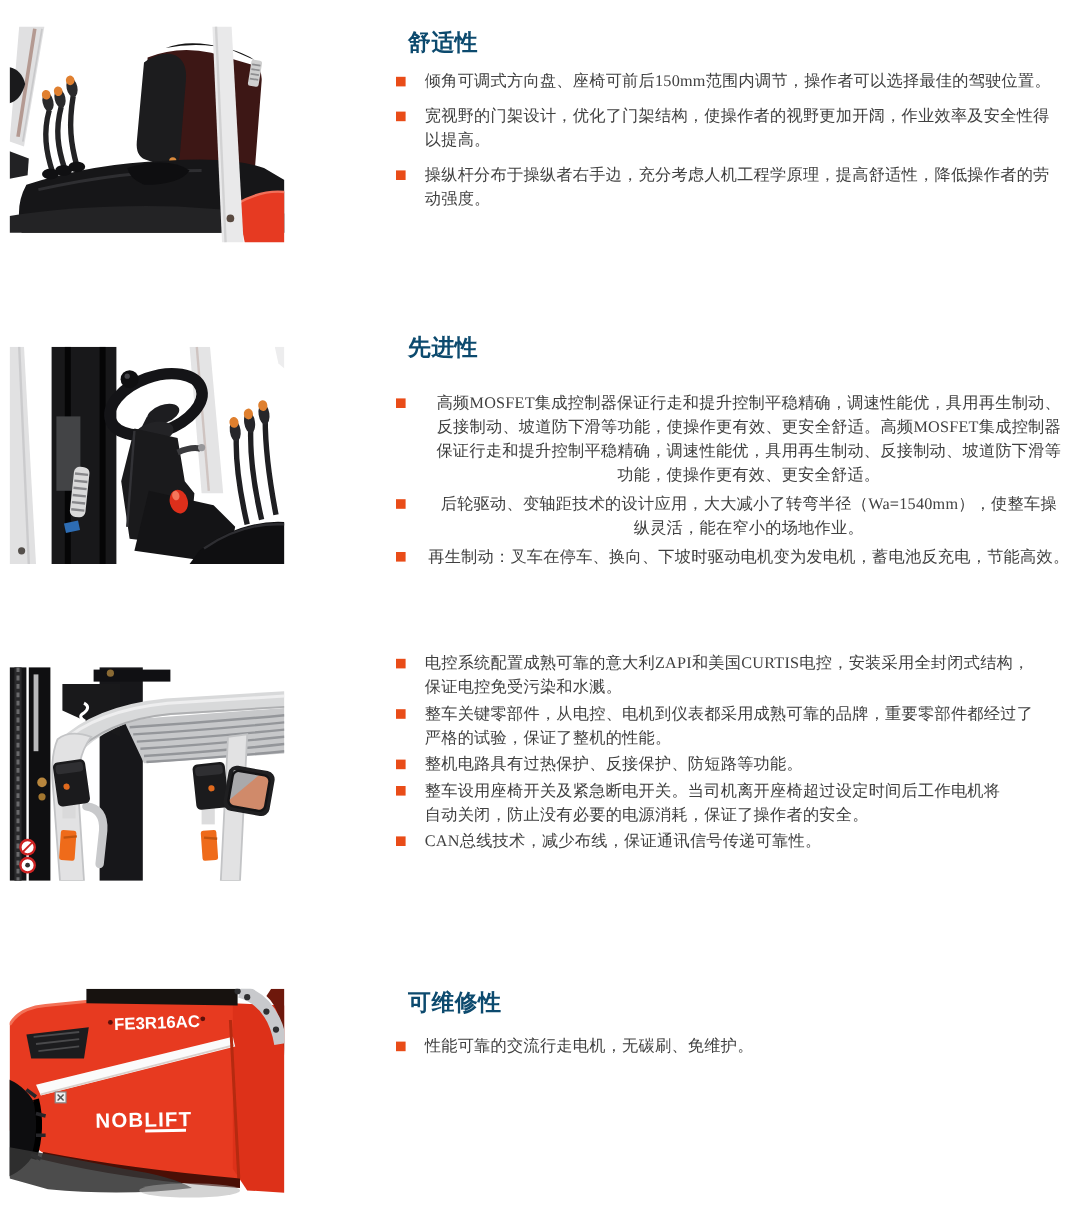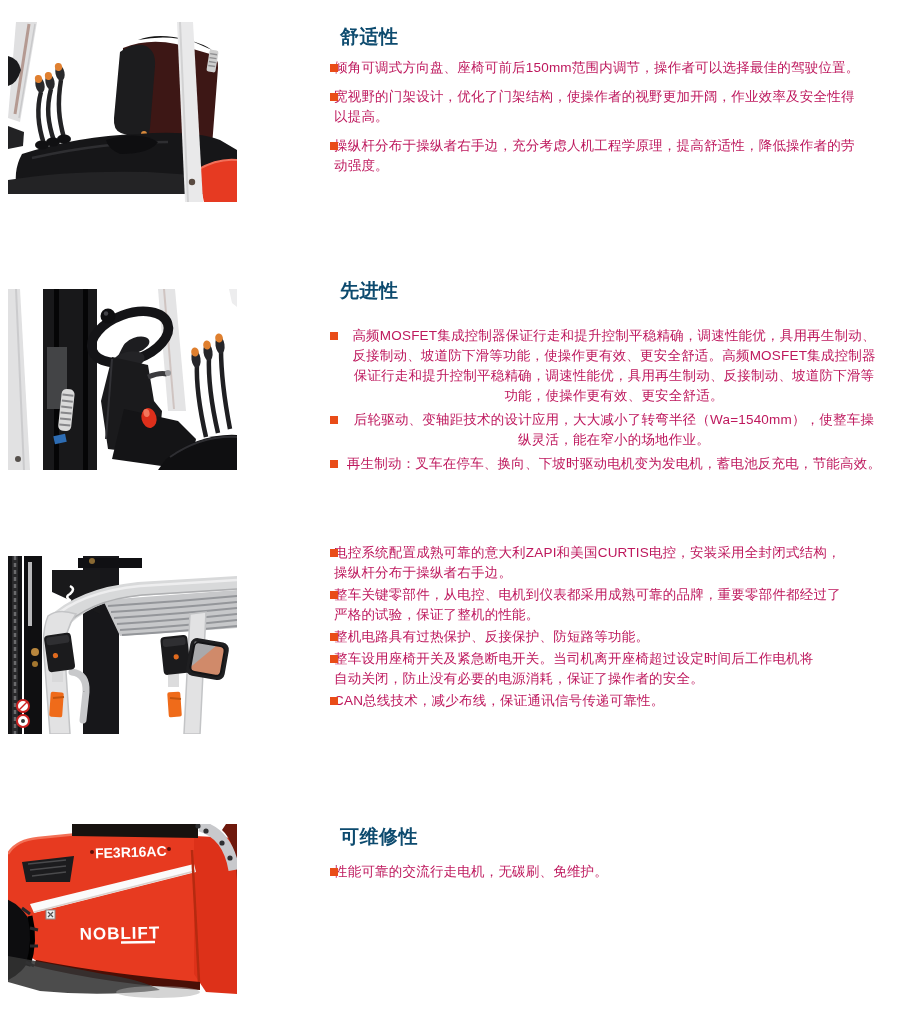--- a/index.html
+++ b/index.html
@@ -26,23 +26,23 @@
     font-size:19px; line-height:22px; font-weight:bold;
     color:#0c4a6e; margin:0 0 10px 10px; letter-spacing:0.5px;
   }
   #s1 h2 { margin-bottom:10px; }
   #s2 h2 { margin-bottom:24px; }
   #s3 h2 { margin-bottom:20px; }
   #s4 h2 { margin-bottom:14px; }
 
   .content ul { list-style:none; }
   .content li {
-    position:relative; padding-left:4px;
-    font-size:13.5px; line-height:20px; color:#be185d;
-    white-space:pre-line; letter-spacing:0.2px;
+    position:relative; padding-left:24px;
+    font-size:13.5px; line-height:20px; color:#404040;
+    white-space:pre-line; letter-spacing:0.2px;font-family:Liberation Serif, serif;
   }
   .content li::before {
     content:""; position:absolute; left:0; top:6px;
     width:8px; height:8px; background:#e94c18;
   }
   #s1 li { margin-bottom:9px; }
   #s2 li { margin-bottom:4px;text-align:center; }
   #s3 li { margin-bottom:2px; }
   #s4 li { margin-bottom:9px; }
 </style>
@@ -361,21 +361,21 @@
 功能，使操作更有效、更安全舒适。</li>
       <li>后轮驱动、变轴距技术的设计应用，大大减小了转弯半径（Wa=1540mm），使整车操
 纵灵活，能在窄小的场地作业。</li>
       <li>再生制动：叉车在停车、换向、下坡时驱动电机变为发电机，蓄电池反充电，节能高效。</li>
     </ul>
   </div>
 
   <div class="content" id="s3">
     <ul>
       <li>电控系统配置成熟可靠的意大利ZAPI和美国CURTIS电控，安装采用全封闭式结构，
-操纵杆分布于操纵者右手边。</li>
+保证电控免受污染和水溅。</li>
       <li>整车关键零部件，从电控、电机到仪表都采用成熟可靠的品牌，重要零部件都经过了
 严格的试验，保证了整机的性能。</li>
       <li>整机电路具有过热保护、反接保护、防短路等功能。</li>
       <li>整车设用座椅开关及紧急断电开关。当司机离开座椅超过设定时间后工作电机将
 自动关闭，防止没有必要的电源消耗，保证了操作者的安全。</li>
       <li>CAN总线技术，减少布线，保证通讯信号传递可靠性。</li>
     </ul>
   </div>
 
   <div class="content" id="s4">

